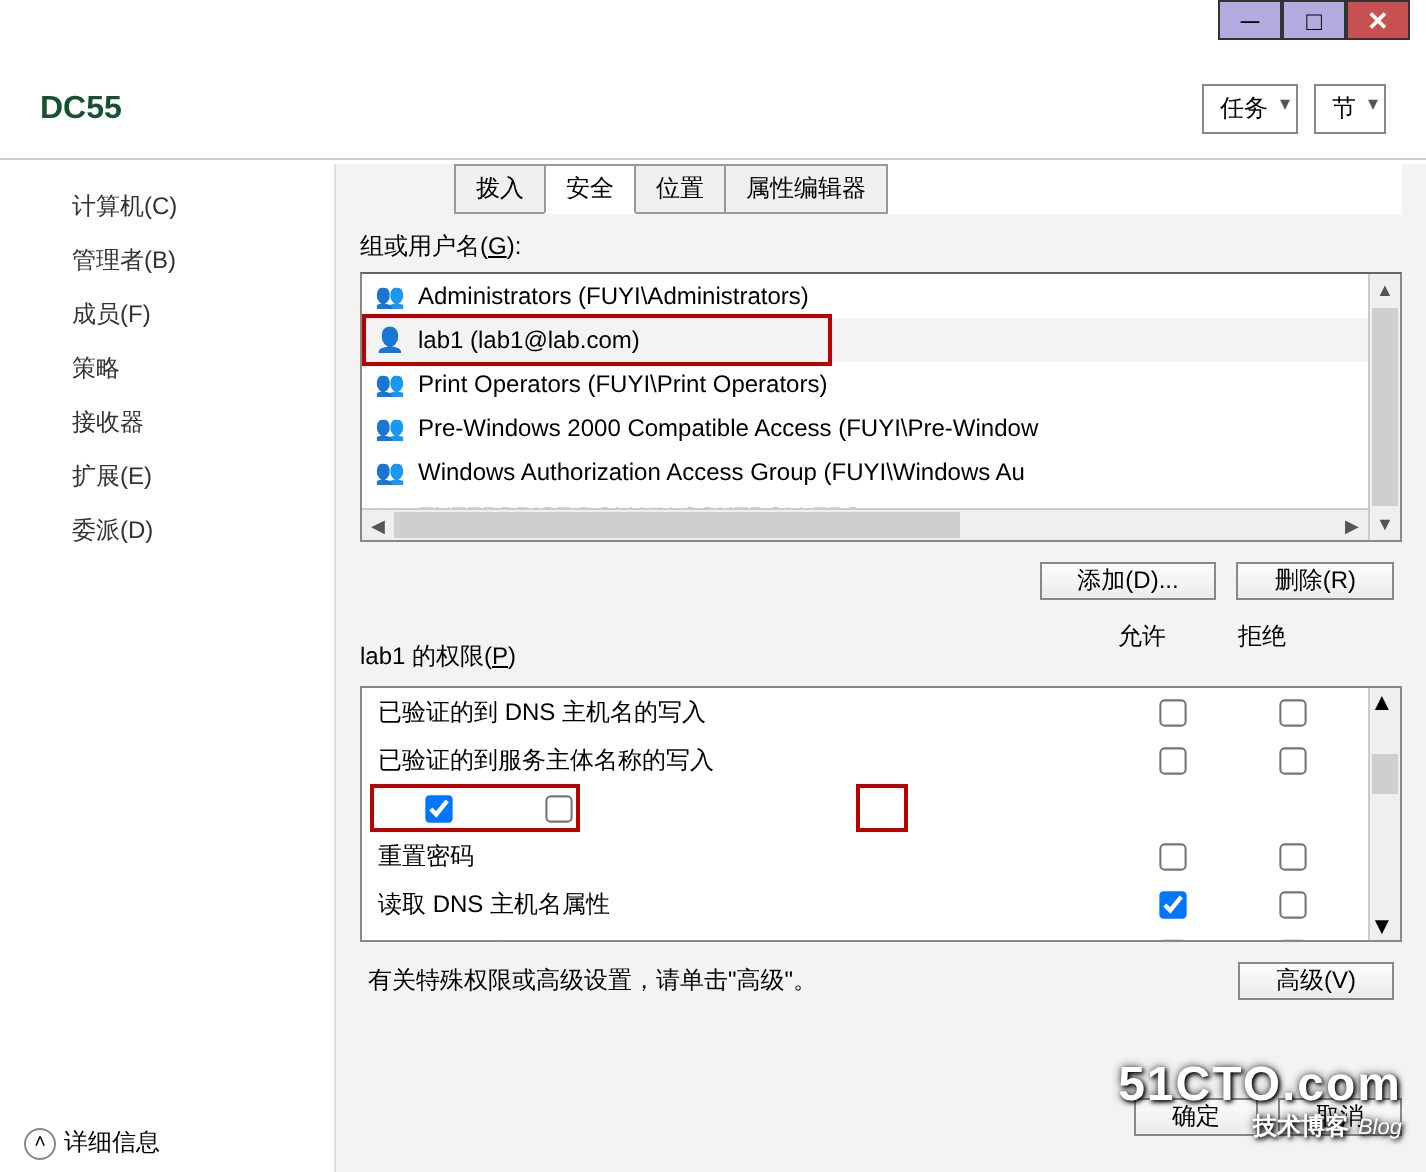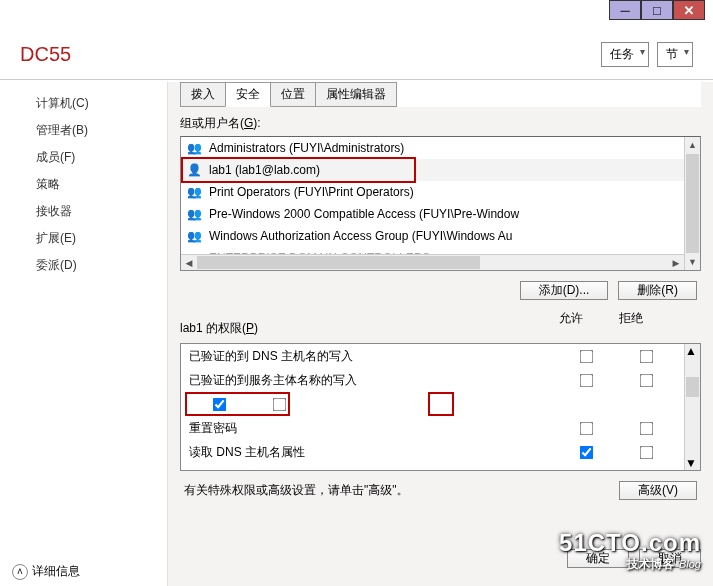--- a/index.html
+++ b/index.html
@@ -6,32 +6,32 @@
   html, body { margin: 0; padding: 0; }
   body { width: 713px; height: 586px; background: #fff; position: relative; overflow: hidden; }
 
   .window-controls { position: absolute; top: 0; right: 8px; display: flex; }
   .ctrl-btn { width: 32px; height: 20px; border: 1px solid #333; display: flex; align-items: center; justify-content: center; font-size: 13px; font-weight: bold; }
   .ctrl-min { background: #b2abe0; }
   .ctrl-max { background: #b2abe0; }
   .ctrl-close { background: #c75050; color: #fff; }
 
   .header { position: absolute; top: 30px; left: 0; right: 0; height: 50px; border-bottom: 1px solid #ccc; display: flex; align-items: center; padding: 0 20px; }
-  .title { color: #b91c1c; font-size: 20px; font-weight: 400; }
+  .title { color: #14532d; font-size: 16px; font-weight: 700; }
   .header-right { margin-left: auto; display: flex; gap: 8px; }
   .hdr-btn { border: 1px solid #888; padding: 3px 14px 3px 8px; background: #fff; position: relative; }
   .hdr-btn::after { content: "▾"; position: absolute; right: 3px; top: 3px; font-size: 10px; color: #555; }
 
   .main { position: absolute; top: 82px; left: 0; right: 0; bottom: 0; display: flex; }
   .sidebar { width: 168px; border-right: 1px solid #e0e0e0; padding: 8px 16px; }
   .side-item { padding: 5px 20px; color: #333; }
 
   .content { flex: 1; position: relative; background: #f5f2f2; padding: 0 12px; }
 
-  .tabs { display: flex; background: #fff; margin-bottom: 4px; }
+  .tabs { display: flex; background: #fff; margin-bottom: 4px; margin-left: 47px; }
   .tab { padding: 3px 10px; border: 1px solid #999; background: #f0f0f0; margin-right: -1px; }
   .tab.active { background: #fff; border-bottom: 1px solid #fff; z-index: 1; }
 
   .group-label { margin: 8px 0 4px; }
   .underline { text-decoration: underline; }
 
   .listbox { background: #fff; border: 1px solid #888; border-top-color: #666; height: 135px; position: relative; overflow: hidden; }
   .list-inner { position: absolute; top: 0; left: 0; right: 16px; bottom: 0; overflow: hidden; }
   .list-row { display: flex; align-items: center; padding: 2px 6px; gap: 6px; white-space: nowrap; height: 22px; }
   .row-selected { background: #f3f3f3; }

